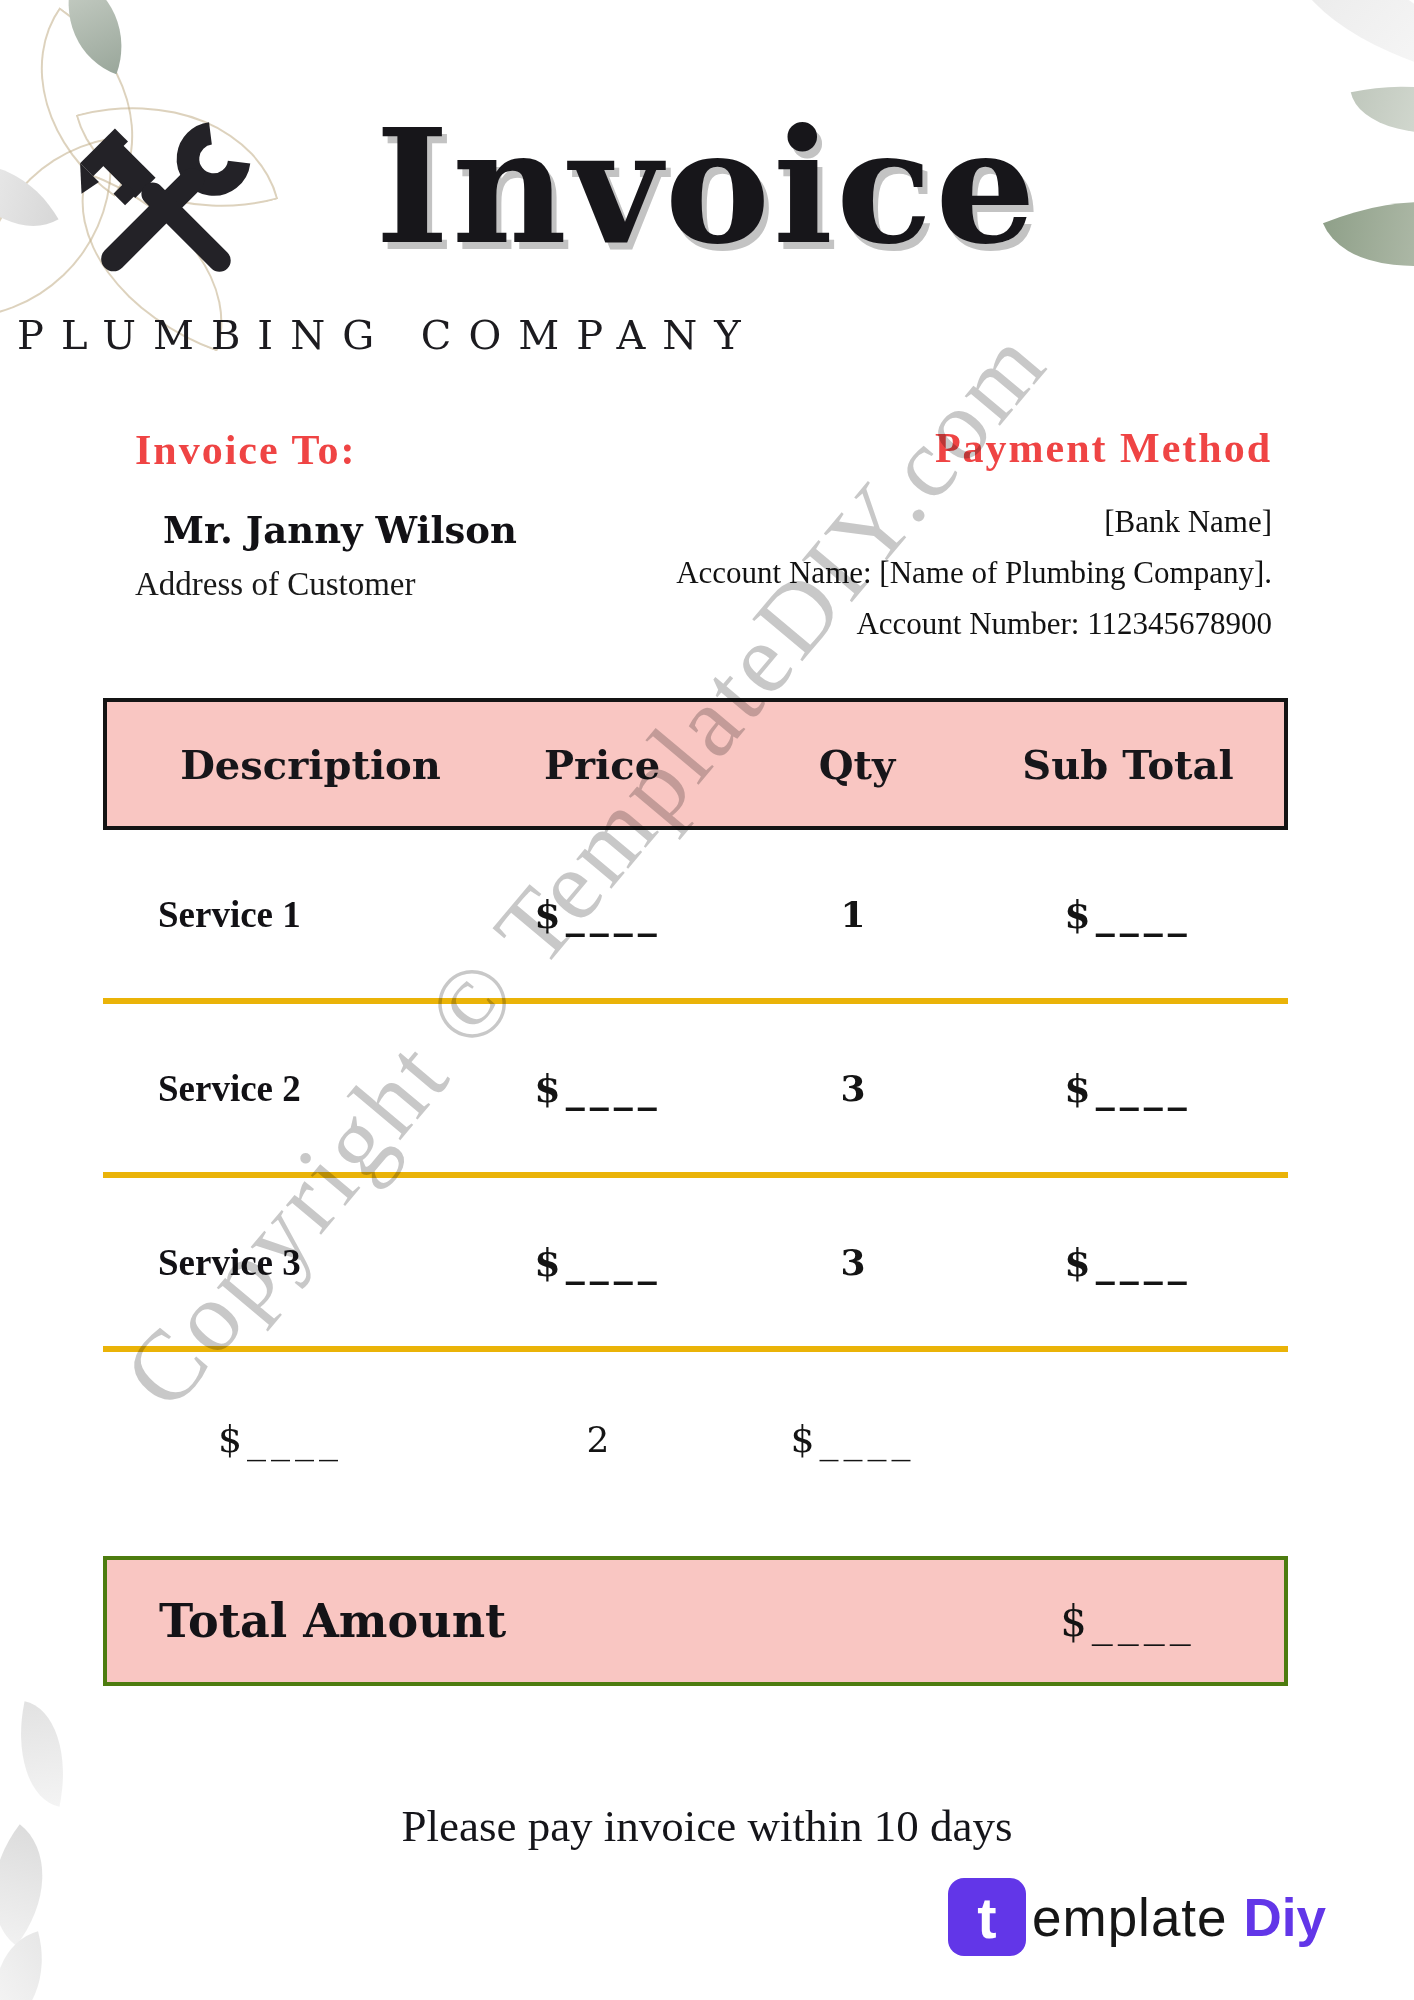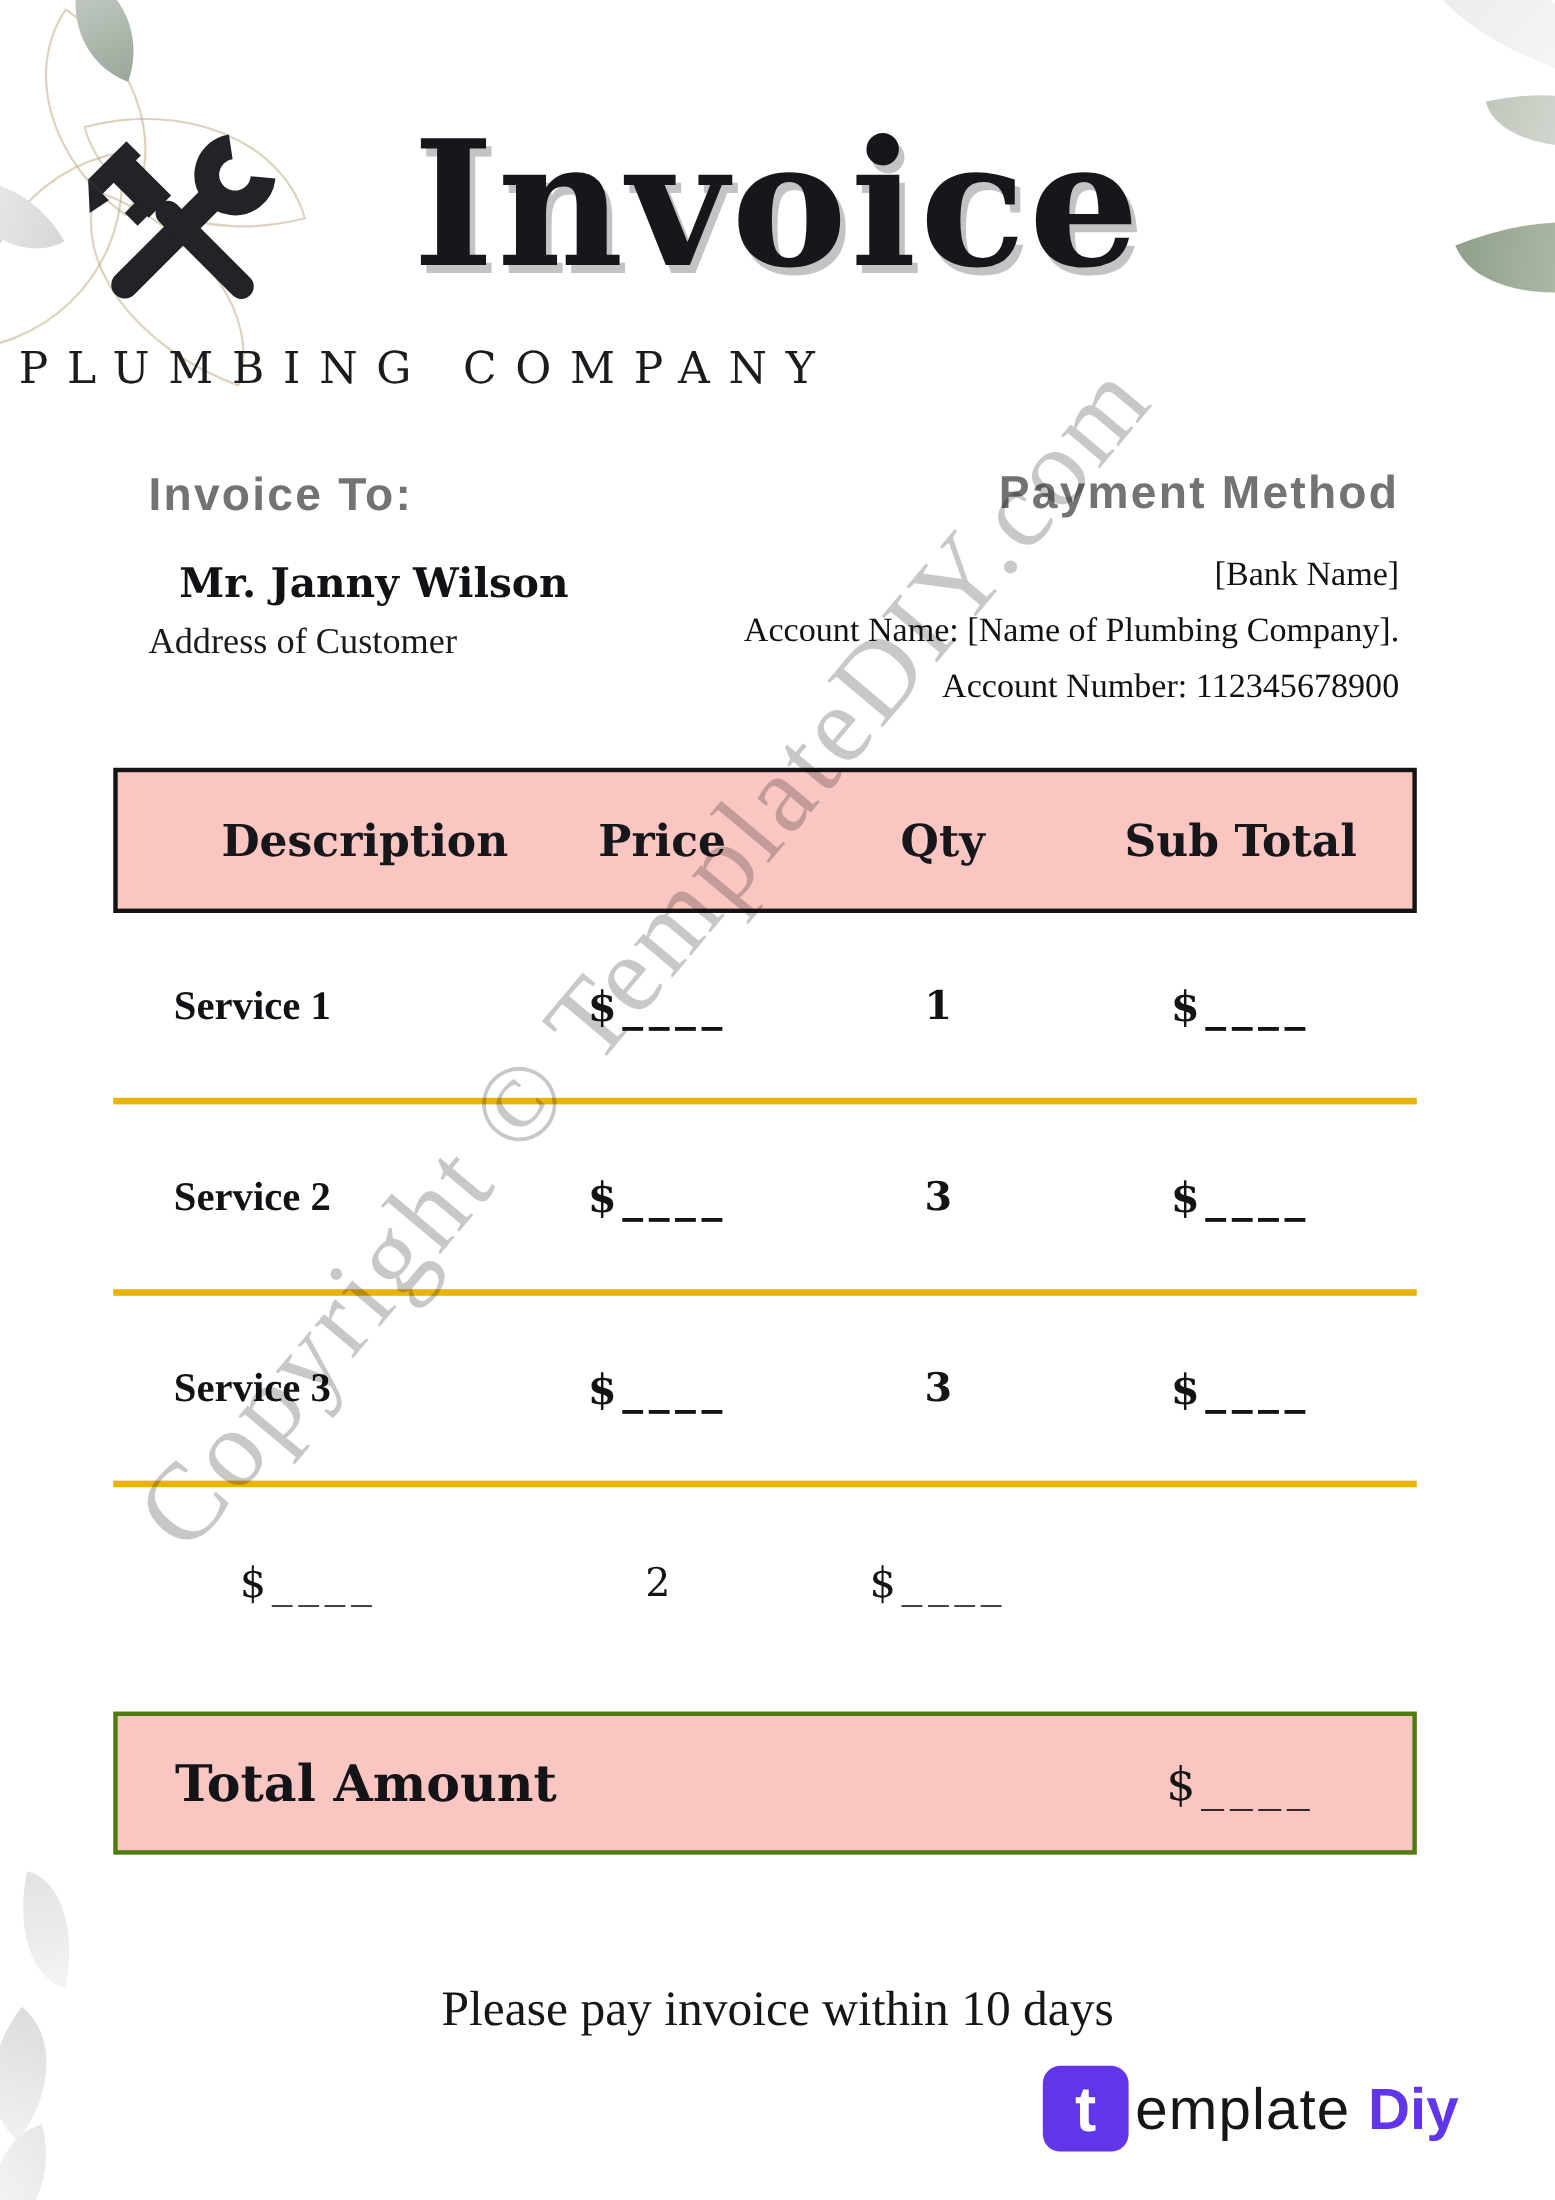--- a/index.html
+++ b/index.html
@@ -18,34 +18,34 @@
   }
   .subtitle{
     position:absolute;top:312px;left:0;width:100%;text-align:left;
     font-family:"DejaVu Serif",serif;font-size:40px;color:#1c1b1f;
     letter-spacing:17px;text-indent:17px;
   }
   .tools{position:absolute;left:60px;top:110px;}
   
   .invoice-to{position:absolute;left:135px;top:426px;}
   .pm{position:absolute;right:142px;top:424px;text-align:right;}
-  .coral-h{font-family:Liberation Sans, sans-serif;font-weight:bold;font-size:42px;color:#737373;letter-spacing:2px;}
+  .coral-h{font-family:Liberation Serif, serif;font-weight:bold;font-size:42px;color:#ef4444;letter-spacing:2px;}
   .cust-name{margin-top:34px;font-family:"DejaVu Serif",serif;font-weight:bold;font-size:37px;color:#121115;margin-left:28px;}
   .cust-addr{margin-top:14px;font-size:33px;color:#1a1a1a;}
   .pm-line{font-size:31px;color:#121212;}
   .pm-line.first{margin-top:32px;}
   .pm-line + .pm-line{margin-top:15px;}
   
   .invoice-table{position:absolute;left:103px;top:698px;width:1185px;z-index:2;}
   .grid-cols{display:grid;grid-template-columns:355px 280px 230px 1fr;align-items:center;}
   .thead{
     box-sizing:border-box;height:132px;background:#f9c6c2;border:4px solid #141414;
     font-family:"DejaVu Serif",serif;font-weight:bold;font-size:40px;color:#17161a;
   }
-  .cell-desc{padding-left:52px;text-align:right;}
+  .cell-desc{padding-left:52px;text-align:center;}
   .cell-mid{text-align:center;}
   .trow{box-sizing:border-box;height:174px;font-size:37px;}
   .trow.sep{border-bottom:6px solid #eab308;font-weight:bold;}
   .money{font-family:"DejaVu Serif",serif;font-size:38px;letter-spacing:5px;}
   .svc{font-size:37px;color:#121115;padding-left:55px;}
   .qty{font-family:"DejaVu Serif",serif;font-size:36px;}
   .total-box{
     box-sizing:border-box;margin-top:30px;height:130px;background:#f9c6c2;border:4px solid #4d7c0f;
   }
   .total-label{grid-column:1 / span 3;padding-left:52px;font-family:"DejaVu Serif",serif;font-weight:bold;font-size:46px;color:#141317;}

